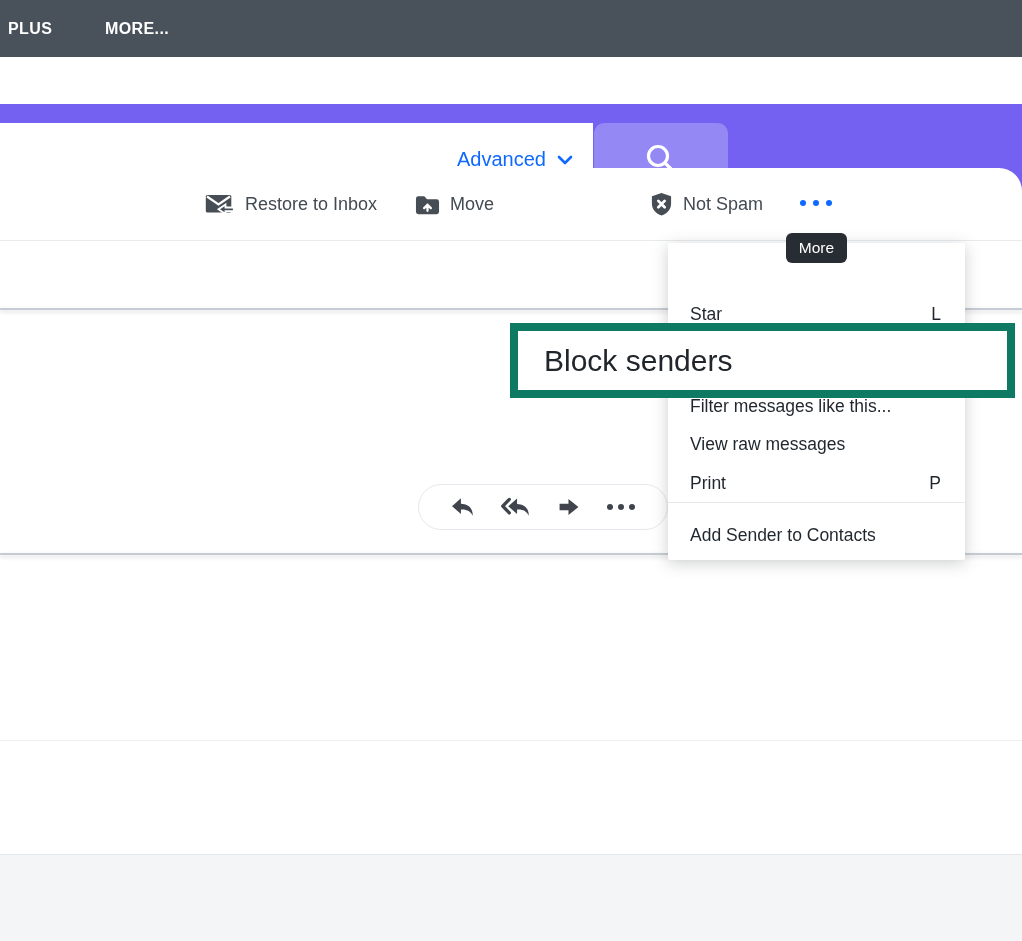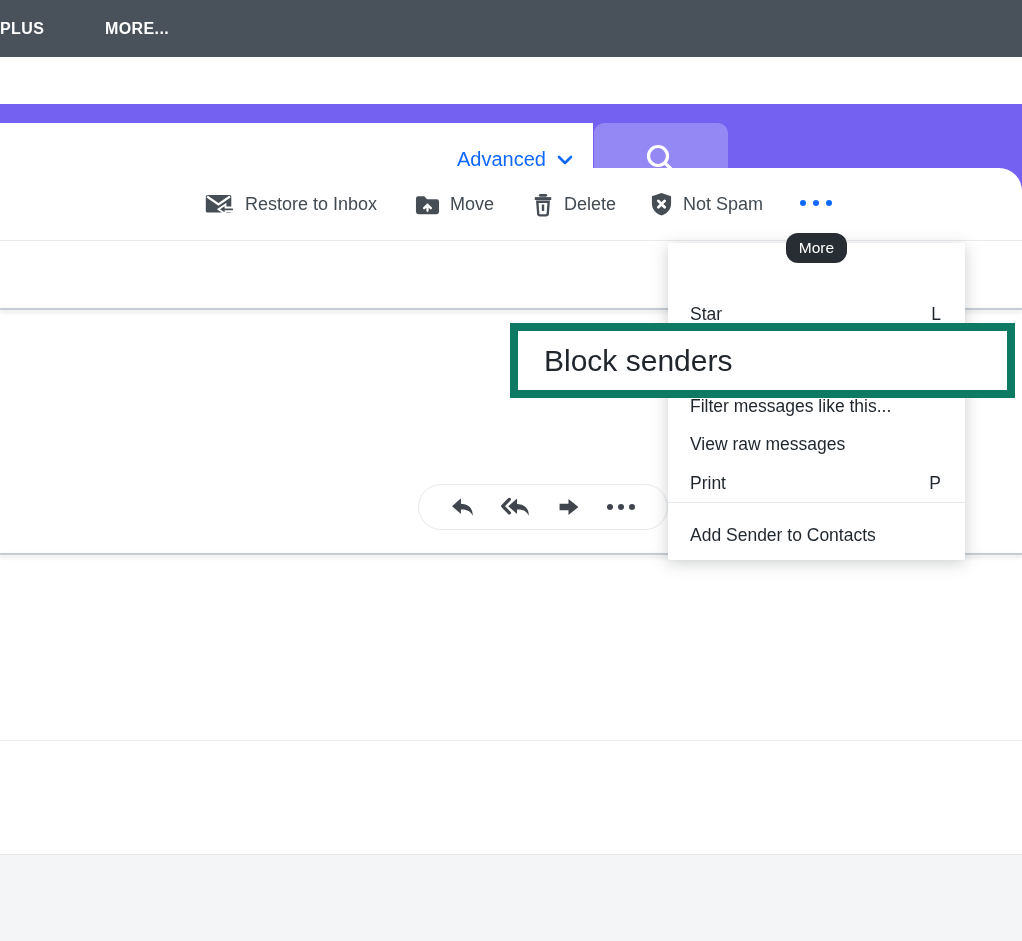--- a/index.html
+++ b/index.html
@@ -11,21 +11,21 @@
   }
   
   .topbar {
     position:absolute; left:0; top:0; width:1022px; height:57px;
     background:#49515b; display:flex; align-items:center;
   }
   .topbar-item {
     color:#fff; font-weight:bold; font-size:16px; letter-spacing:.4px;
     position:absolute; top:20px; cursor:pointer;
   }
-  .topbar-item.plus { left:0; }
+  .topbar-item.plus { left:8px; }
   .topbar-item.more { left:105px; }
   
   .banner {
     position:absolute; left:0; top:57px; width:1022px; height:111px;
     background:#7461f1;
     margin-top:47px;
   }
   .search-box {
     position:absolute; left:0; top:19px; width:593px; height:73px;
     background:#ffffff; display:flex; align-items:center;
@@ -90,21 +90,21 @@
   .menu-item {
     position:absolute; left:0; width:297px; height:28px; line-height:28px;
     padding:0 24px 0 22px; display:flex; justify-content:space-between;
     color:#1f262d; font-size:17.5px; cursor:pointer;
   }
   .menu-item .shortcut { color:#1f262d; font-size:17.5px; }
   .menu-divider { position:absolute; left:0; width:297px; height:1px; background:#e6e9ec; }
   
   .tooltip {
     position:absolute; left:786px; top:233px; width:61px; height:30px;
-    background:#282d34; color:#fff; border-radius:12px; z-index:7;
+    background:#282d34; color:#fff; border-radius:6px; z-index:7;
     display:flex; align-items:center; justify-content:center; font-size:15.5px;
   }
   
   .annotation-box {
     position:absolute; left:510px; top:323px; width:505px; height:75px;
     background:#fff; border:8px solid #0e7a64; z-index:8;
     display:flex; align-items:center; padding-left:26px;
     color:#20262c; font-size:30px; white-space:nowrap;
   }
 </style>
@@ -156,31 +156,20 @@
     <div class="tool-btn" style="left:415px;">
       <span style="display:flex;">
         <svg width="25" height="22" viewBox="0 0 26 22">
           <path d="M1 4.5 q0 -2.5 2.5 -2.5 h6.2 l2.8 3 H22.5 q2.5 0 2.5 2.5 v10.5 q0 2.5 -2.5 2.5 H3.5 q-2.5 0 -2.5 -2.5 z" fill="#474d55"></path>
           <path d="M13 17 v-6.3 M13 10.7 l-3.5 3.5 M13 10.7 l3.5 3.5" stroke="#ffffff" stroke-width="2.4" stroke-linecap="round" stroke-linejoin="round" fill="none"></path>
         </svg>
       </span>
       <span>Move</span>
     </div>
 
-    <div class="tool-btn" style="left:532px;">
-      <span style="display:flex;">
-        <svg width="22" height="24" viewBox="0 0 24 26">
-          <path d="M9 2.4 h6" stroke="#474d55" stroke-width="3" stroke-linecap="round"></path>
-          <path d="M3 6 h18" stroke="#474d55" stroke-width="3.2"></path>
-          <path d="M5.8 9.5 h12.4 l-1 13 q-.1 1.8 -2 1.8 h-6.4 q-1.9 0 -2 -1.8 z" fill="#ffffff" stroke="#474d55" stroke-width="2.6"></path>
-          <path d="M12 12.5 v7" stroke="#474d55" stroke-width="2.6"></path>
-        </svg>
-      </span>
-      <span>Delete</span>
-    </div>
 
     <div class="tool-btn" style="left:650px;">
       <span style="display:flex;">
         <svg width="23" height="25" viewBox="0 0 24 26">
           <path d="M12 1 L22 4.5 V12 c0 6.5 -4.2 10.3 -10 12.6 C6.2 22.3 2 18.5 2 12 V4.5 z" fill="#474d55"></path>
           <path d="M8.7 9.2 L15.3 15.8 M15.3 9.2 L8.7 15.8" stroke="#ffffff" stroke-width="2.9" stroke-linecap="round"></path>
         </svg>
       </span>
       <span>Not Spam</span>
     </div>

